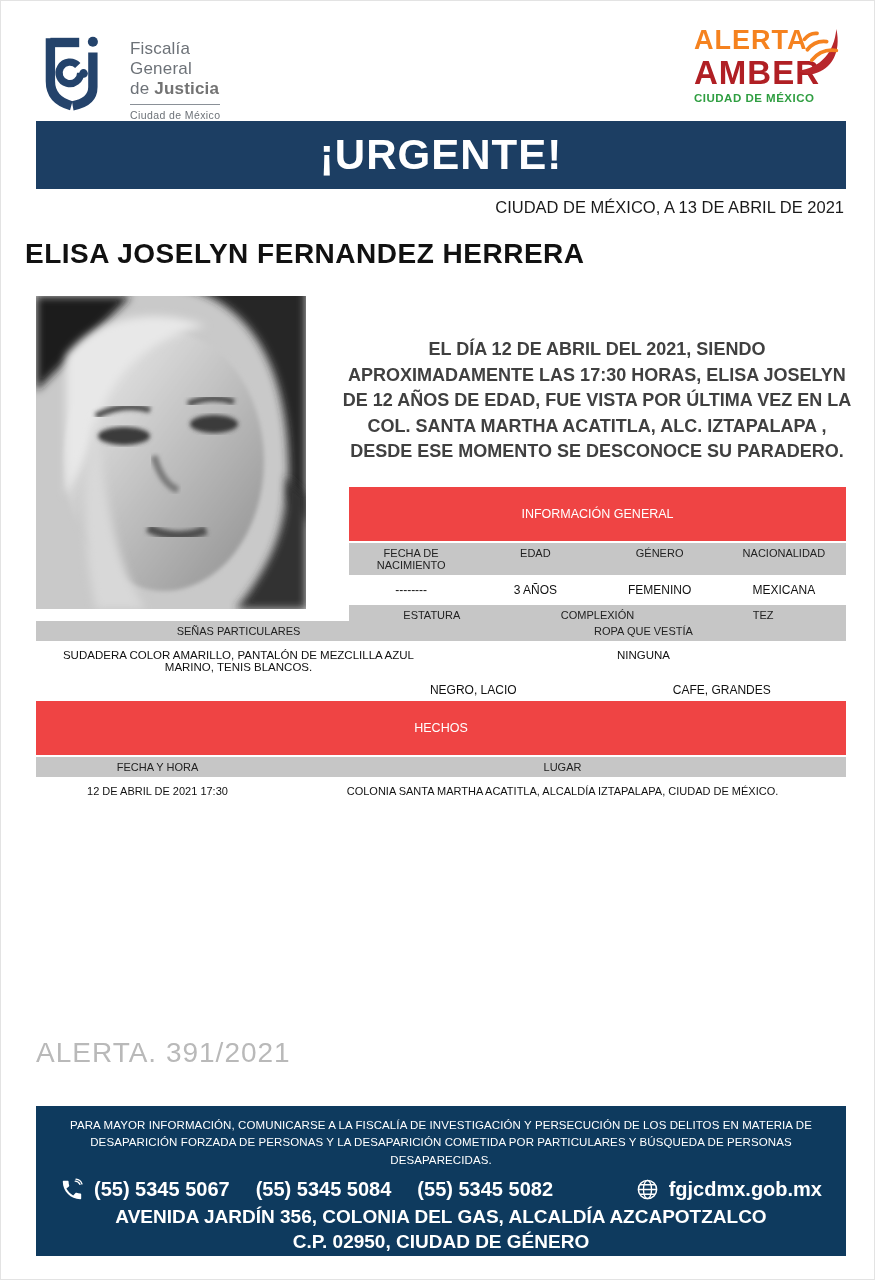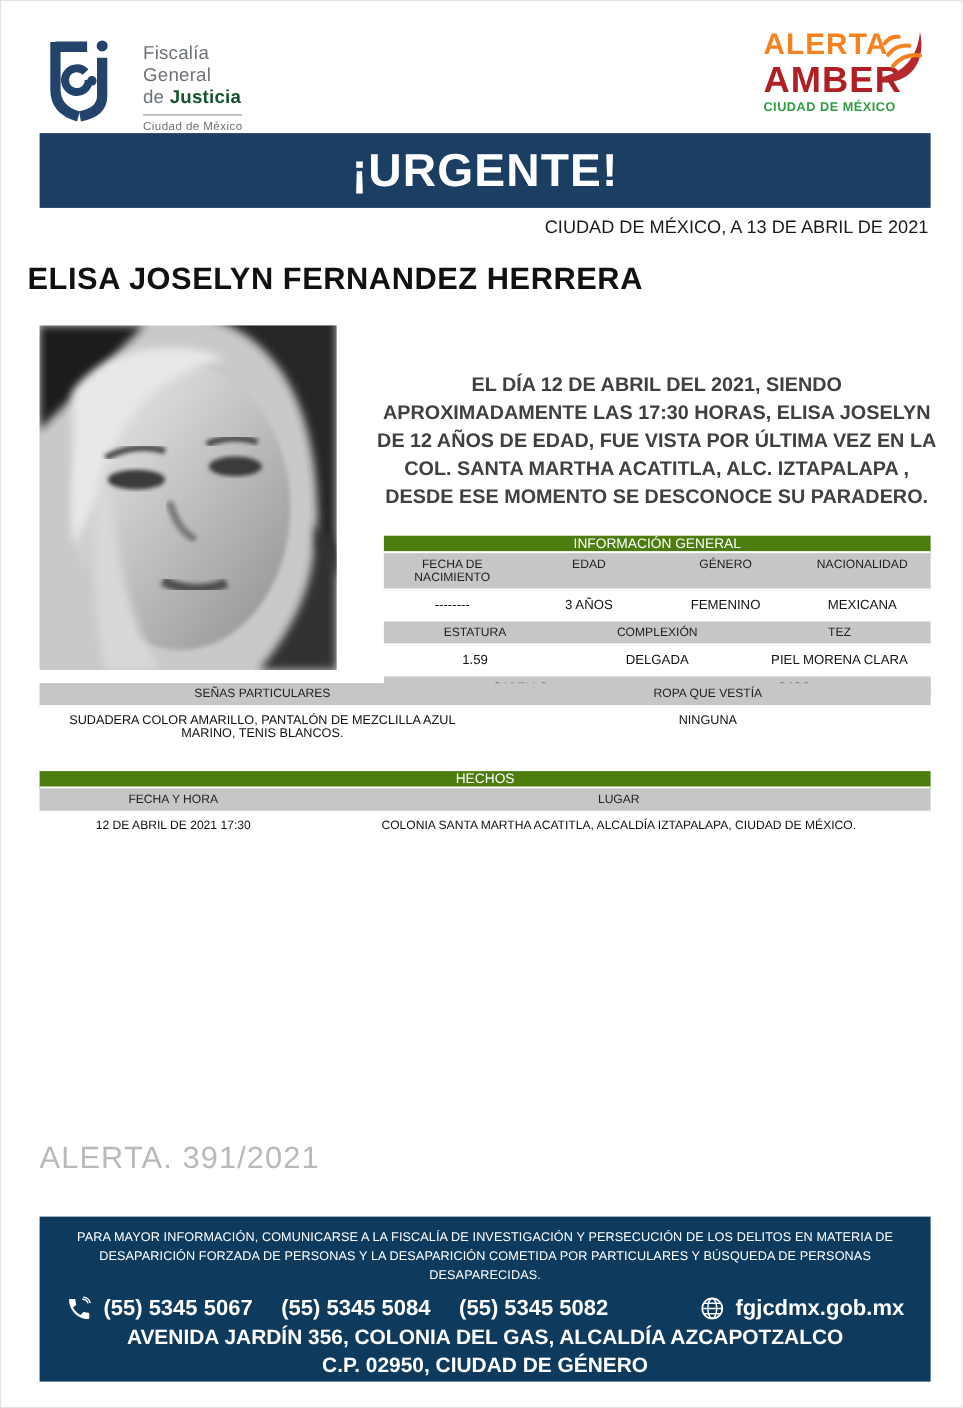--- a/index.html
+++ b/index.html
@@ -3,21 +3,21 @@
 <meta charset="utf-8">
 <style>
   * { margin:0; padding:0; box-sizing:border-box; }
   body { background:#ffffff; font-family:"Liberation Sans", sans-serif; }
   .poster { position:relative; width:875px; height:1280px; background:#fff; overflow:hidden; border:1px solid #e3e3e3; }
 
   
   .fgj-logo { position:absolute; top:30px; left:35px; display:flex; align-items:flex-start; gap:12px; }
   .fgj-text { padding-top:8px; }
   .fgj-line { font-size:17px; color:#6d7278; line-height:1.18; letter-spacing:.2px; }
-  .fgj-line b { color:#14532d;text-align:center; }
+  .fgj-line b { color:#737373;text-align:center; }
   .fgj-sub { margin-top:5px; padding-top:4px; border-top:1.5px solid #8a9097; font-size:10.5px; color:#6d7278; letter-spacing:.4px; }
 
   .amber-logo { position:absolute; top:26px; right:30px; width:150px; text-align:left; line-height:1; }
   .amber-wrap { position:relative; display:inline-block; }
   .amber-l1 { font-size:27px; font-weight:bold; color:#f5821f; letter-spacing:1px; font-stretch:condensed; }
   .amber-l2 { font-size:33px; font-weight:bold; color:#b01f24; letter-spacing:1px; margin-top:2px; }
   .amber-l3 { font-size:11.5px; font-weight:bold; color:#2f9e41; letter-spacing:.5px; margin-top:4px; white-space:nowrap; }
   .amber-swoosh { position:absolute; top:-6px; right:-26px; }
 
   
@@ -31,22 +31,22 @@
                  font-size:28px; font-weight:bold; color:#111; letter-spacing:.5px;padding-left:24px; }
 
   
   .photo { position:absolute; top:295px; left:35px; width:270px; height:313px; background:#c9c9c9; }
 
   
   .description { position:absolute; top:336px; left:340px; width:512px; text-align:center;
                  font-size:18px; font-weight:bold; color:#404040; line-height:1.42; }
 
   
-  .tbl-title { background:#4d7c0f; color:#fff; text-align:center; font-size:12.5px;
-               padding:0 0; border-bottom:2px solid #fff; }
+  .tbl-title { background:#ef4444; color:#fff; text-align:center; font-size:12.5px;
+               padding:20px 0; border-bottom:2px solid #fff; }
   .tr { display:flex; border-bottom:2px solid #fff; }
   .tr.gray { background:#c6c6c6; }
   .tr.white { background:#fff; }
   .td { text-align:center; padding:4px 2px; }
   .hdr { font-size:11px; color:#222; }
   .val { font-size:12px; color:#111; padding:6px 2px; }
   .c4 { width:25%; } .c3 { width:33.333%; } .c2 { width:50%; }
   .cL { width:30%; } .cR { width:70%; }
 
   .info-table { position:absolute; top:486px; left:348px; width:497px; }

